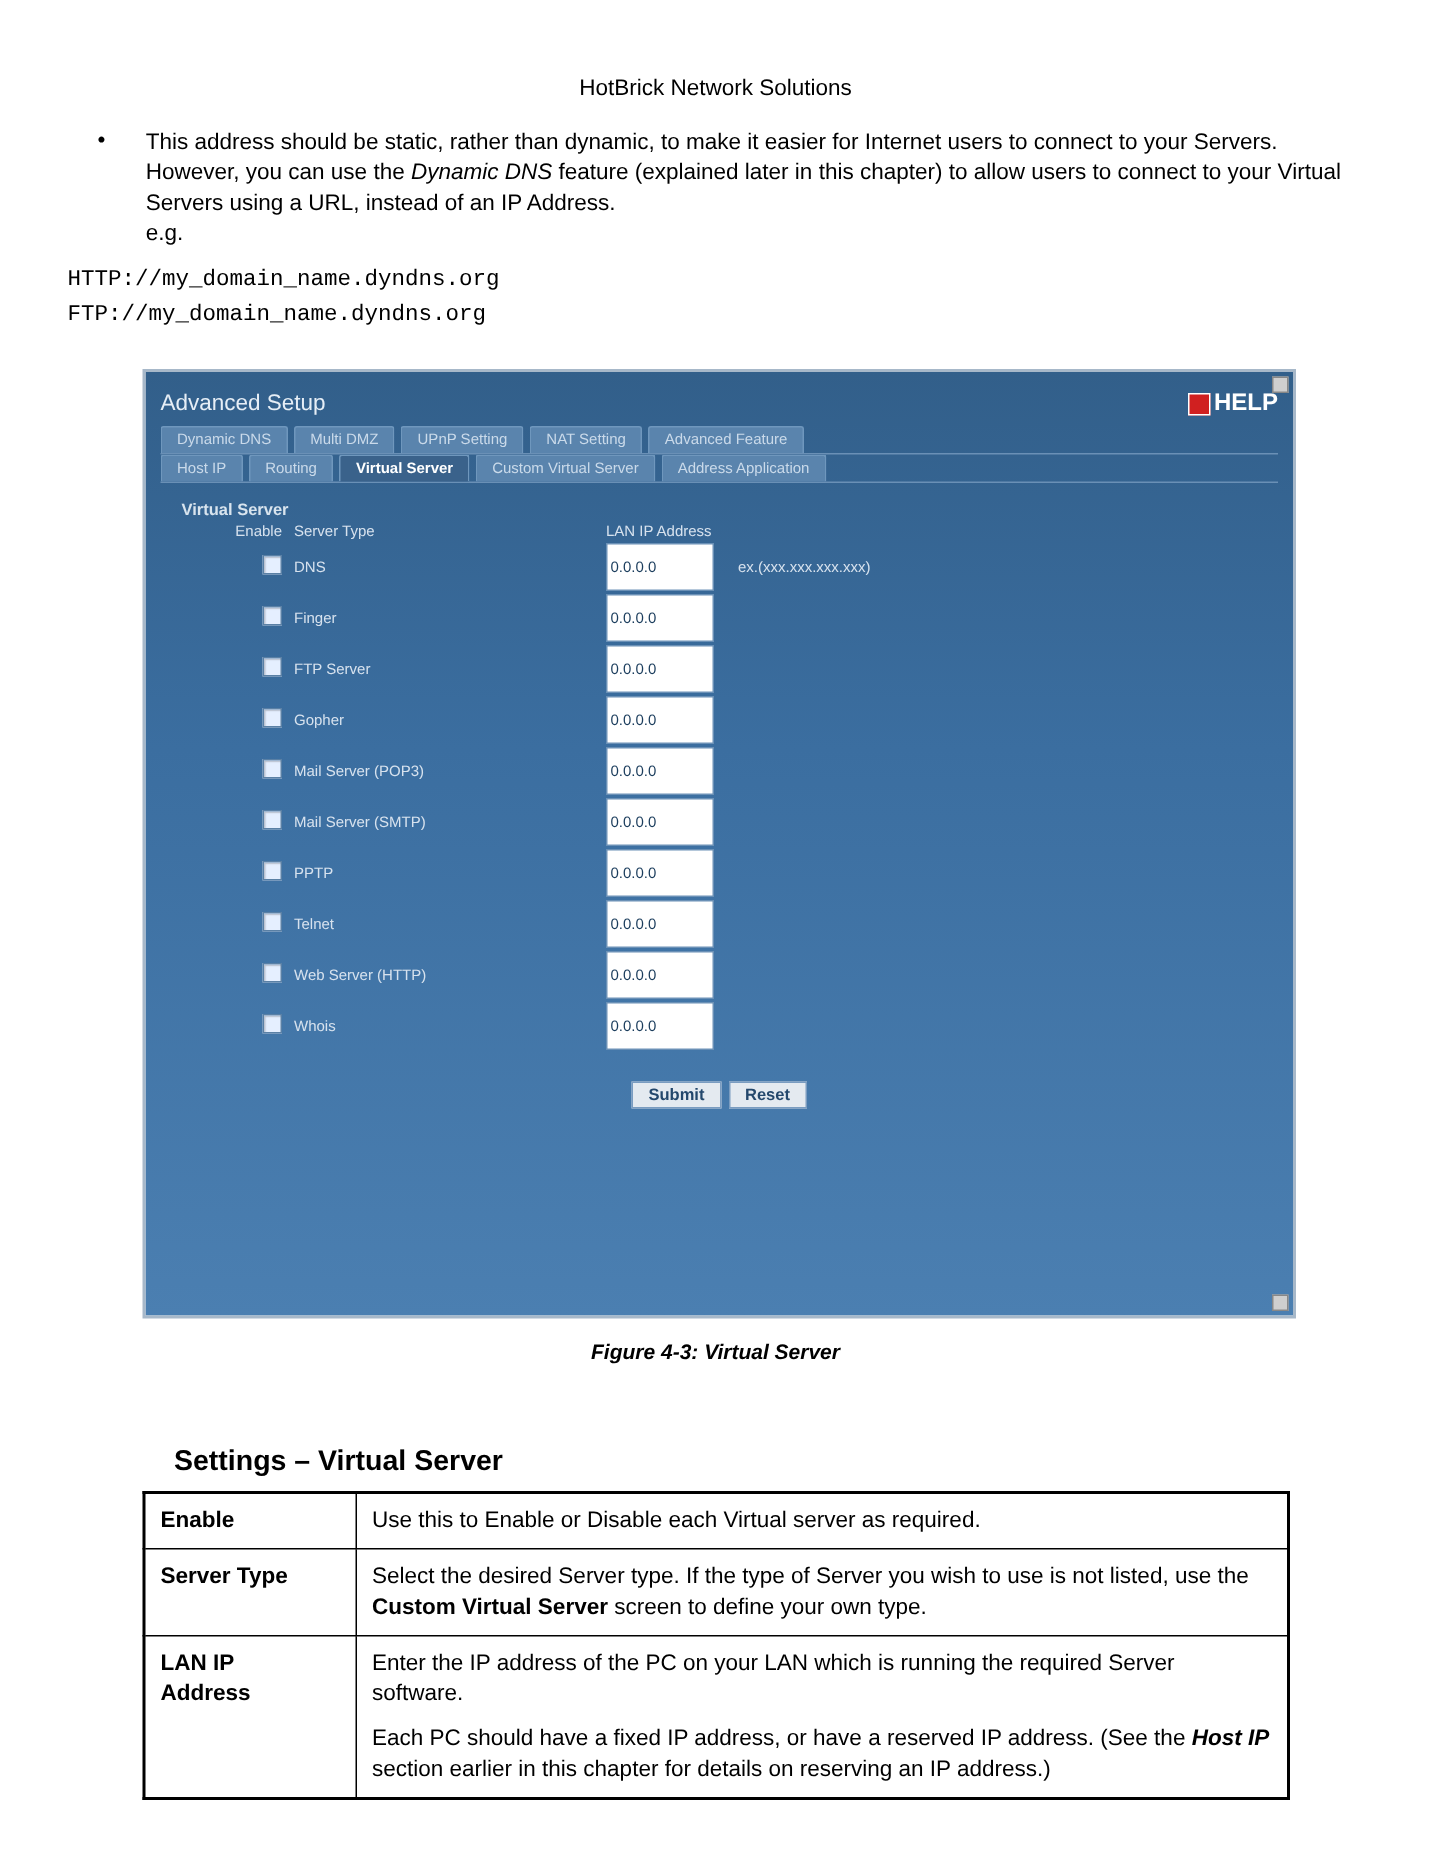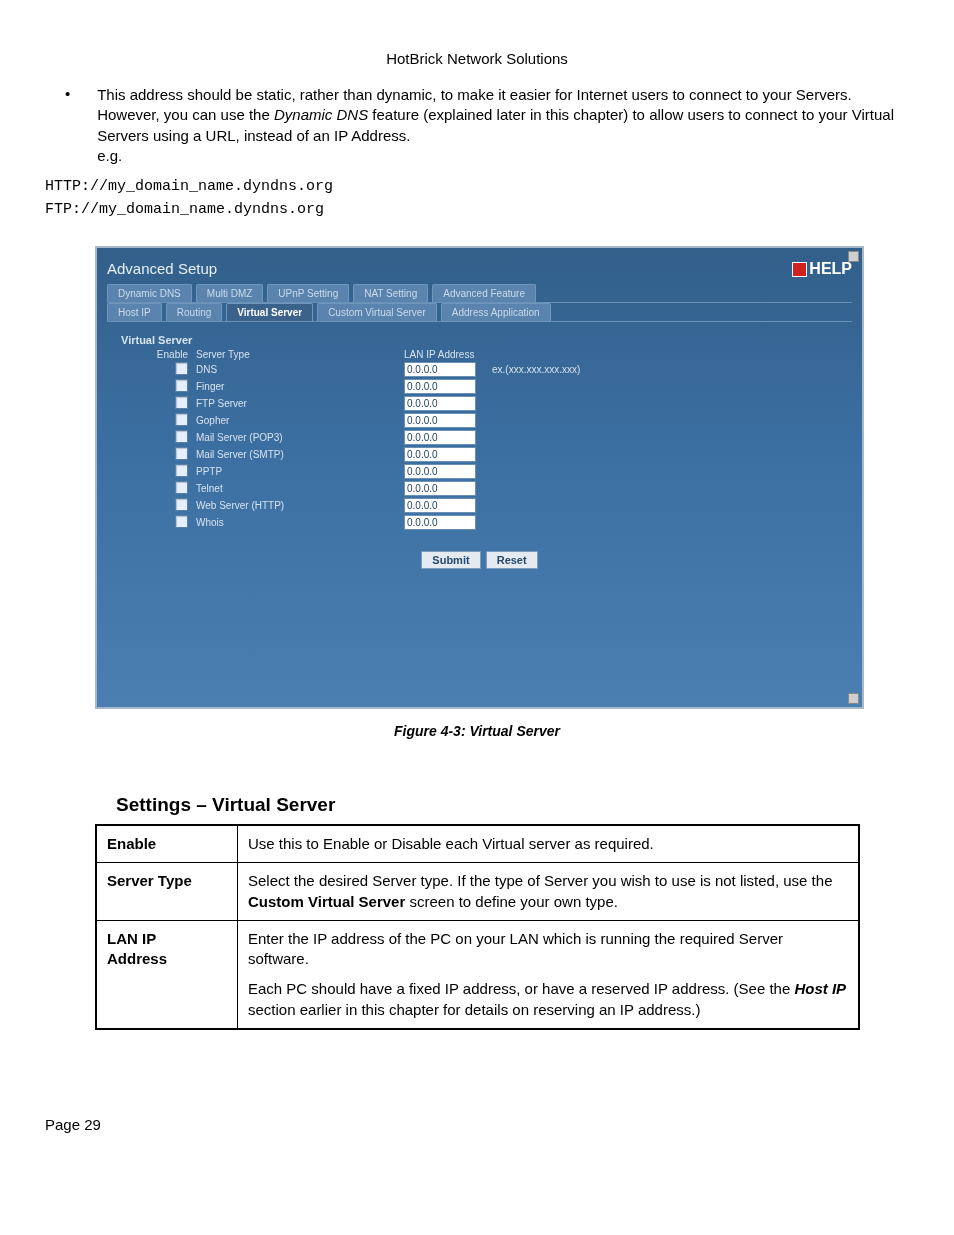--- a/index.html
+++ b/index.html
@@ -134,21 +134,21 @@
     width: 13px;
     height: 13px;
     background: #e5efff;
     border: 1px solid #5a80a5;
     display: inline-block;
     box-sizing: border-box;
     box-shadow: inset 1px 1px 1px rgba(0,0,0,.2);
   }
   .ipfield {
     width: 72px;
-    height: 15px;
+    height: 32px;
     background: #fff;
     border: 1px solid #6a90b6;
     font-size: 10px;
     padding: 0 2px;
     color: #1a3c5c;
     box-sizing: border-box;
   }
   .btnrow {
     text-align: center;
     margin-top: 20px;

